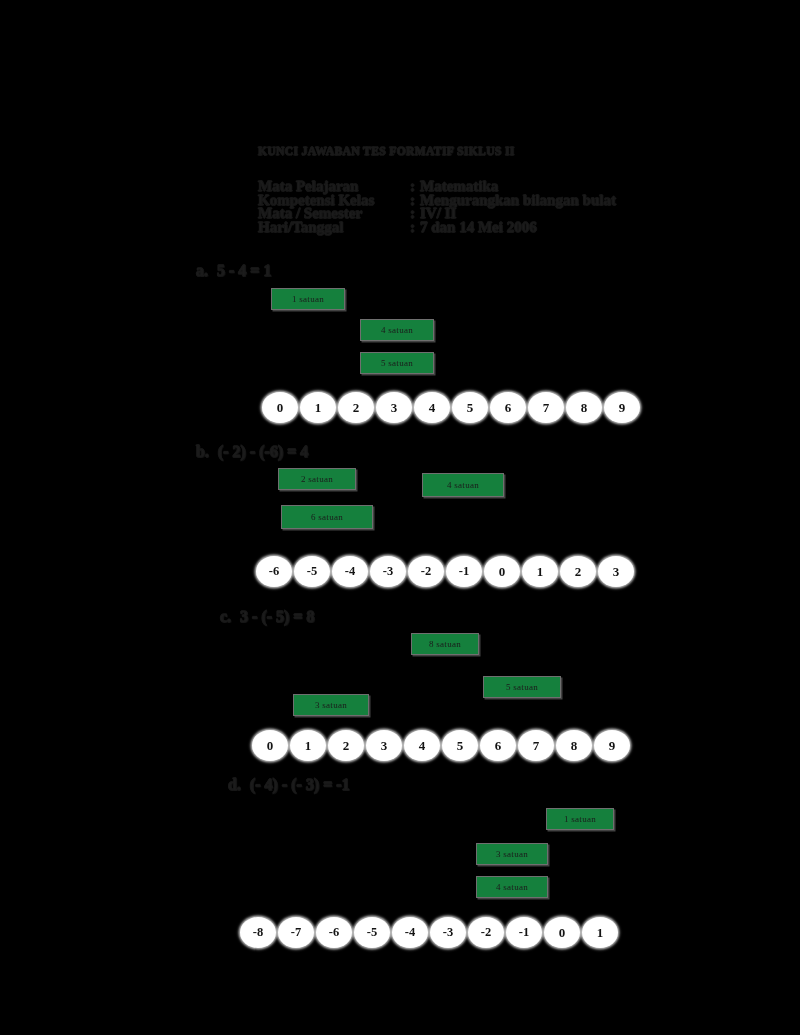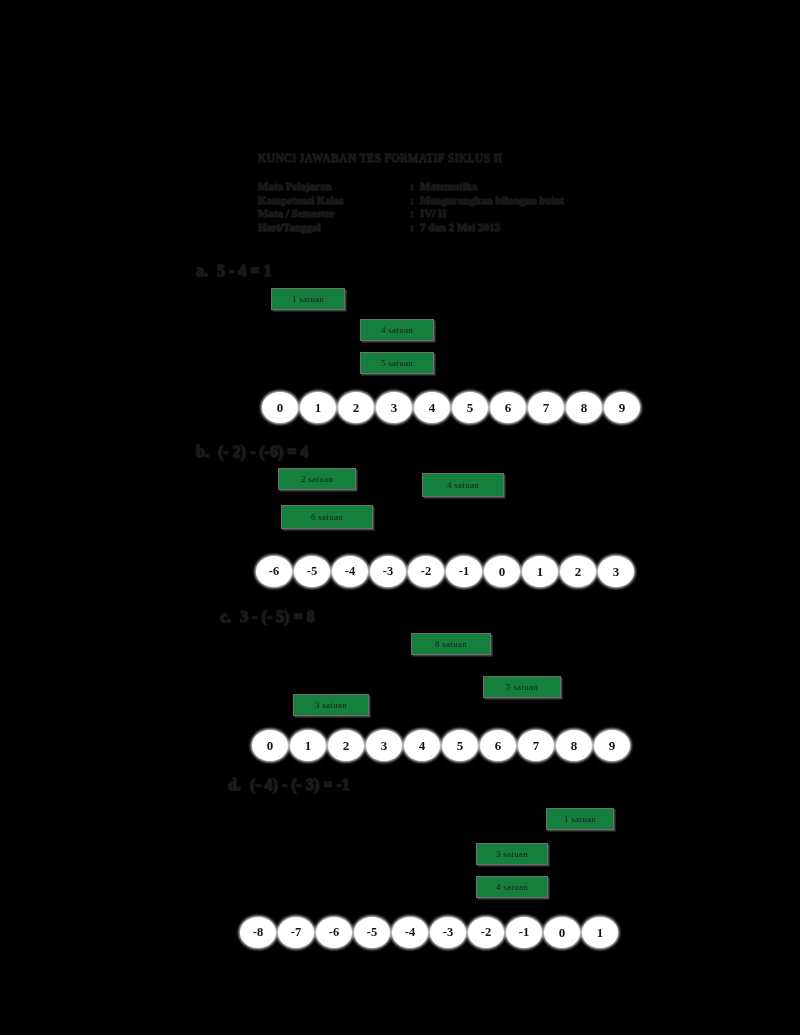--- a/index.html
+++ b/index.html
@@ -19,38 +19,38 @@
   .page {
     position: absolute;
     inset: 0;
     background: #000000;
   }
 
   
   .doc-title {
     position: absolute;
     left: 258px;
-    top: 152px;
+    top: 145px;
     font-size: 11.5px;
-    font-weight: normal;
+    font-weight: bold;
     letter-spacing: 0.4px;
     color: #1c1c1c;
     -webkit-text-stroke: 0.9px #1a1a1a;
     text-shadow:
        0.7px 0 0 #151515, -0.7px 0 0 #151515,
        0 0.7px 0 #151515, 0 -0.7px 0 #151515,
        1.1px 0.4px 0 #121212;
     white-space: nowrap;
   }
 
   .meta {
     position: absolute;
     left: 258px;
     top: 180px;
-    font-size: 11px;
+    font-size: 15px;
     line-height: 13.5px;
     font-weight: bold;
   }
   .meta-row {
     display: flex;
     white-space: nowrap;
   }
   .meta-label {
     width: 152px;
     flex: 0 0 152px;
@@ -140,21 +140,21 @@
       <span class="meta-value">Mengurangkan bilangan bulat</span>
     </div>
     <div class="meta-row">
       <span class="meta-label">Mata / Semester</span>
       <span class="meta-sep">:</span>
       <span class="meta-value">IV/ II</span>
     </div>
     <div class="meta-row">
       <span class="meta-label">Hari/Tanggal</span>
       <span class="meta-sep">:</span>
-      <span class="meta-value">7 dan 2 Mei 2013</span>
+      <span class="meta-value">7 dan 14 Mei 2006</span>
     </div>
   </div>
 
   <div class="equation" style="left:196px; top:262px;">
     <span class="eq-letter">a.</span><span>5 - 4 = 1</span>
   </div>
 
   <div class="satuan-box" style="left:271px; top:288px; width:74px; height:22px;">1 satuan</div>
   <div class="satuan-box" style="left:360px; top:319px; width:74px; height:22px;">4 satuan</div>
   <div class="satuan-box" style="left:360px; top:352px; width:74px; height:22px;">5 satuan</div>
@@ -190,21 +190,21 @@
     <span class="num-oval">0</span>
     <span class="num-oval">1</span>
     <span class="num-oval">2</span>
     <span class="num-oval">3</span>
   </div>
 
   <div class="equation" style="left:220px; top:608px;">
     <span class="eq-letter">c.</span><span>3 - (- 5) = 8</span>
   </div>
 
-  <div class="satuan-box" style="left:411px; top:633px; width:80px; height:22px;">8 satuan</div>
+  <div class="satuan-box" style="left:411px; top:633px; width:68px; height:22px;">8 satuan</div>
   <div class="satuan-box" style="left:483px; top:676px; width:78px; height:22px;">5 satuan</div>
   <div class="satuan-box" style="left:293px; top:694px; width:76px; height:22px;">3 satuan</div>
 
   <div class="numberline" style="left:252px; top:730px;">
     <span class="num-oval">0</span>
     <span class="num-oval">1</span>
     <span class="num-oval">2</span>
     <span class="num-oval">3</span>
     <span class="num-oval">4</span>
     <span class="num-oval">5</span>

